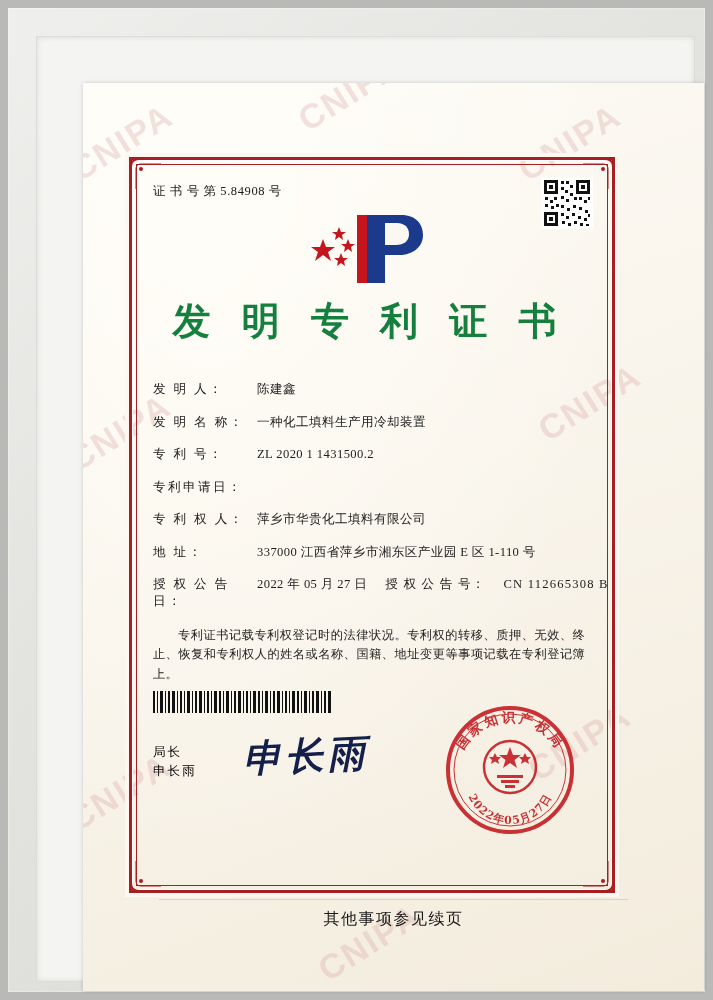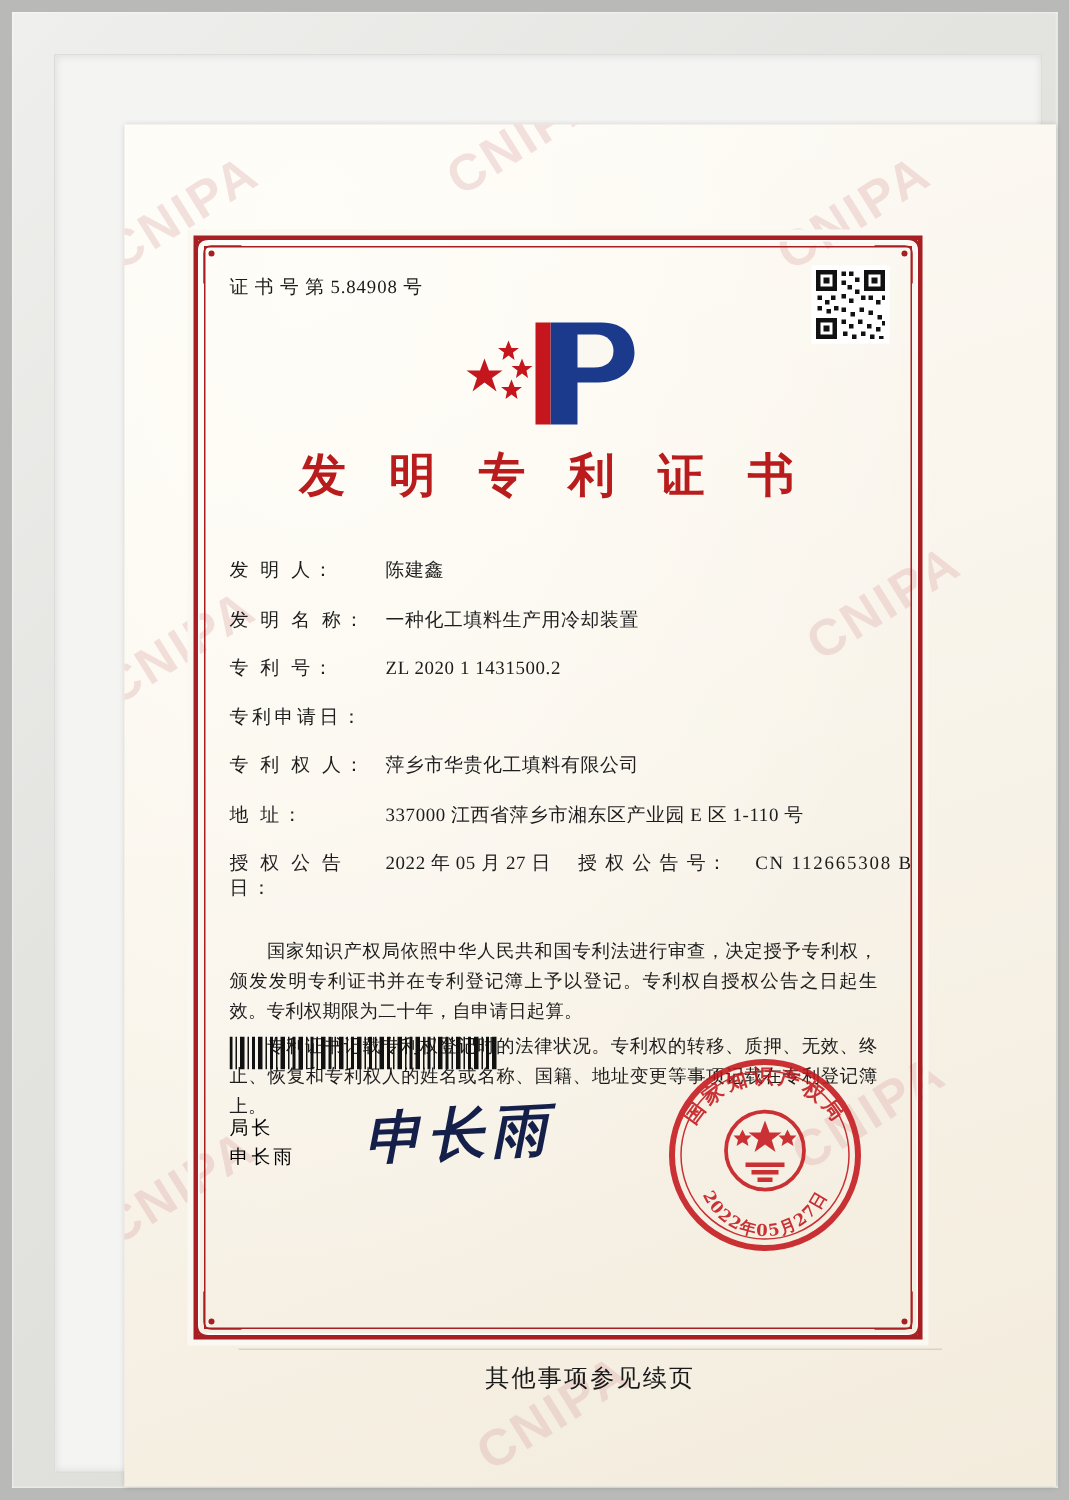--- a/index.html
+++ b/index.html
@@ -69,22 +69,22 @@
     font-size:12.5px;letter-spacing:.6px;color:#1a1a1a;
   }
   .logo-wrap{
     position:absolute;left:0;right:0;top:26px;text-align:center;
   }
   .qr{
     position:absolute;right:-8px;top:-6px;width:52px;height:52px;
     background:#fff;
   }
   .title{
-    text-align:center;font-size:31px;letter-spacing:9px;
-    font-weight:bold;color:#b91c1c;margin-top:96px;
+    text-align:center;font-size:38px;letter-spacing:9px;
+    font-weight:bold;color:#15803d;margin-top:96px;
     font-family:"DejaVu Serif", serif;
   }
   .fields{margin-top:34px;}
   .row{
     display:flex;align-items:flex-start;font-size:12.6px;
     margin-bottom:15.5px;line-height:1.35;letter-spacing:.3px;
   }
   .lbl{
     width:104px;flex:0 0 104px;letter-spacing:2.4px;
   }
@@ -263,21 +263,20 @@
             <span class="val">337000 江西省萍乡市湘东区产业园 E 区 1-110 号</span>
           </div>
           <div class="row inline2">
             <span class="lbl">授 权 公 告 日：</span>
             <span class="val">2022 年 05 月 27 日</span>
             <span class="lbl2">授 权 公 告 号：</span>
             <span class="lbl2">CN 112665308 B</span>
           </div>
         </div>
 
-        <div class="para">国家知识产权局依照中华人民共和国专利法进行审查，决定授予专利权，颁发发明专利证书并在专利登记簿上予以登记。专利权自授权公告之日起生效。专利权期限为二十年，自申请日起算。</div>
         <div class="para second">专利证书记载专利权登记时的法律状况。专利权的转移、质押、无效、终止、恢复和专利权人的姓名或名称、国籍、地址变更等事项记载在专利登记簿上。</div>
       </div>
 
       <div class="barcode">
         <svg width="180" height="22" viewBox="0 0 180 22">
           <g fill="#111">
             <rect x="0" y="0" width="2" height="22"></rect>
               <rect x="4" y="0" width="1" height="22"></rect>
             <rect x="7" y="0" width="3" height="22"></rect>
               <rect x="12" y="0" width="1" height="22"></rect>

